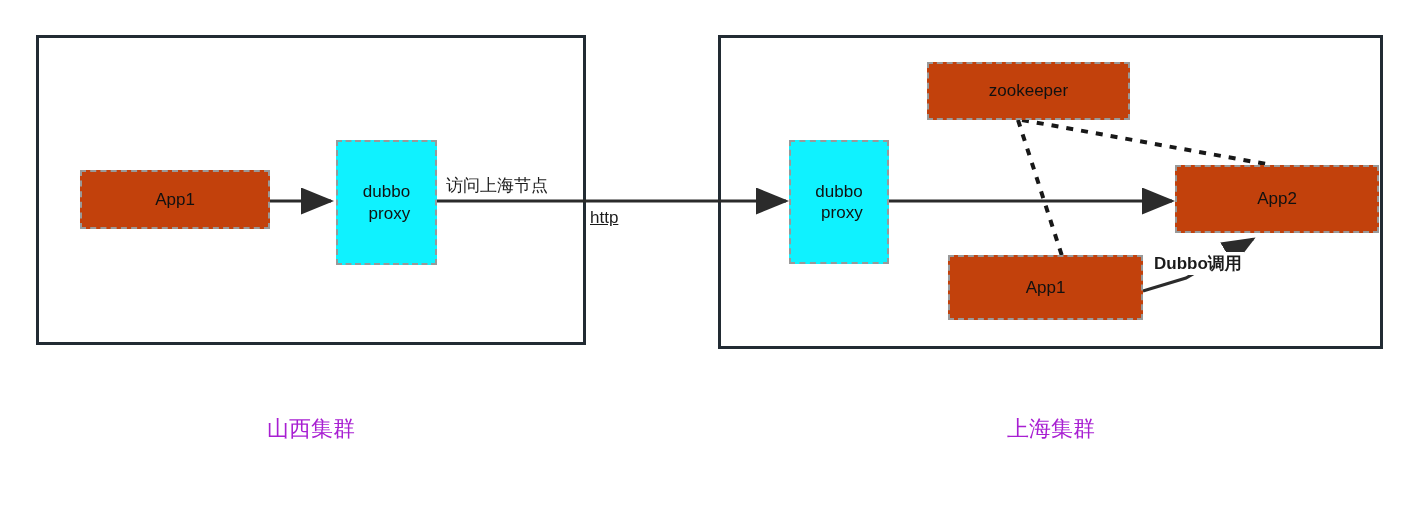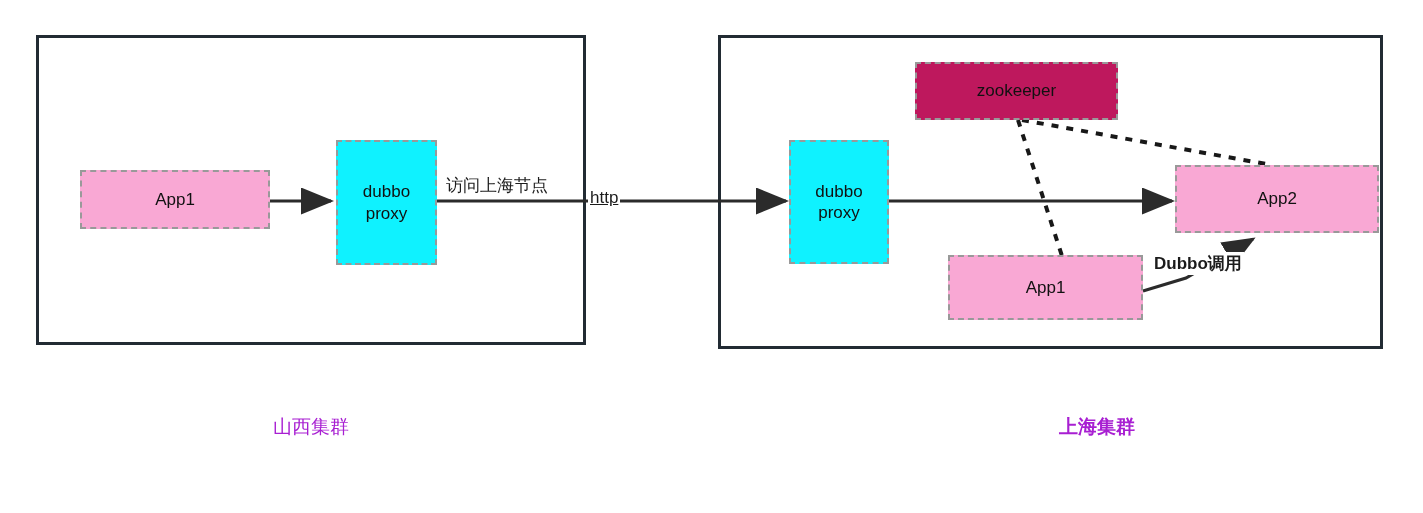--- a/index.html
+++ b/index.html
@@ -28,38 +28,38 @@
     box-sizing: border-box;
     border: 2px dashed #999999;
     display: flex;
     align-items: center;
     justify-content: center;
     color: #111111;
     font-size: 17px;
     line-height: 1.25;
     text-align: center;
   }
-  .node-green { background: #f9a8d4; }
-  .node-cyan  { background: #0ff2ff; }
-  .node-yellow{ background: #be185d; }
+  .node-green { background: #c2410c; }
+  .node-cyan  { background: #0ff2ff; text-align: right; }
+  .node-yellow{ background: #c2410c; margin-left: 12px; }
   .node-label {
     pointer-events: none;
     white-space: pre-line;
   }
   .edge-label {
     position: absolute;
     font-size: 17px;
     color: #1b1b1b;
     background: #ffffff;
     white-space: nowrap;
     padding: 0 2px;
   }
   .cluster-caption {
     position: absolute;
-    font-size: 19px;
+    font-size: 22px;
     color: #a81fd2;
     white-space: nowrap;
     text-align: center;
   }
   svg.edges {
     position: absolute;
     left: 0;
     top: 0;
     width: 1423px;
     height: 513px;
@@ -119,21 +119,21 @@
   <div class="node node-green" style="left:948px; top:255px; width:195px; height:65px;">
     <span class="node-label">App1</span>
   </div>
 
   <div class="node node-green" style="left:1175px; top:165px; width:204px; height:68px;">
     <span class="node-label">App2</span>
   </div>
 
   <div class="edge-label" style="left:444px; top:174px;">访问上海节点</div>
 
-  <div class="edge-label" style="left:588px; top:188px;text-decoration:underline;">http</div>
+  <div class="edge-label" style="left:588px; top:208px;text-decoration:underline;">http</div>
 
   <div class="edge-label" style="left:1152px; top:252px;font-weight:bold;">Dubbo调用</div>
 
   <div class="cluster-caption" style="left:261px; top:414px; width:100px;">山西集群</div>
 
-  <div class="cluster-caption" style="left:1047px; top:414px; width:100px;font-weight:bold;">上海集群</div>
+  <div class="cluster-caption" style="left:1001px; top:414px; width:100px;">上海集群</div>
 
 </div>
 
 </body></html>

